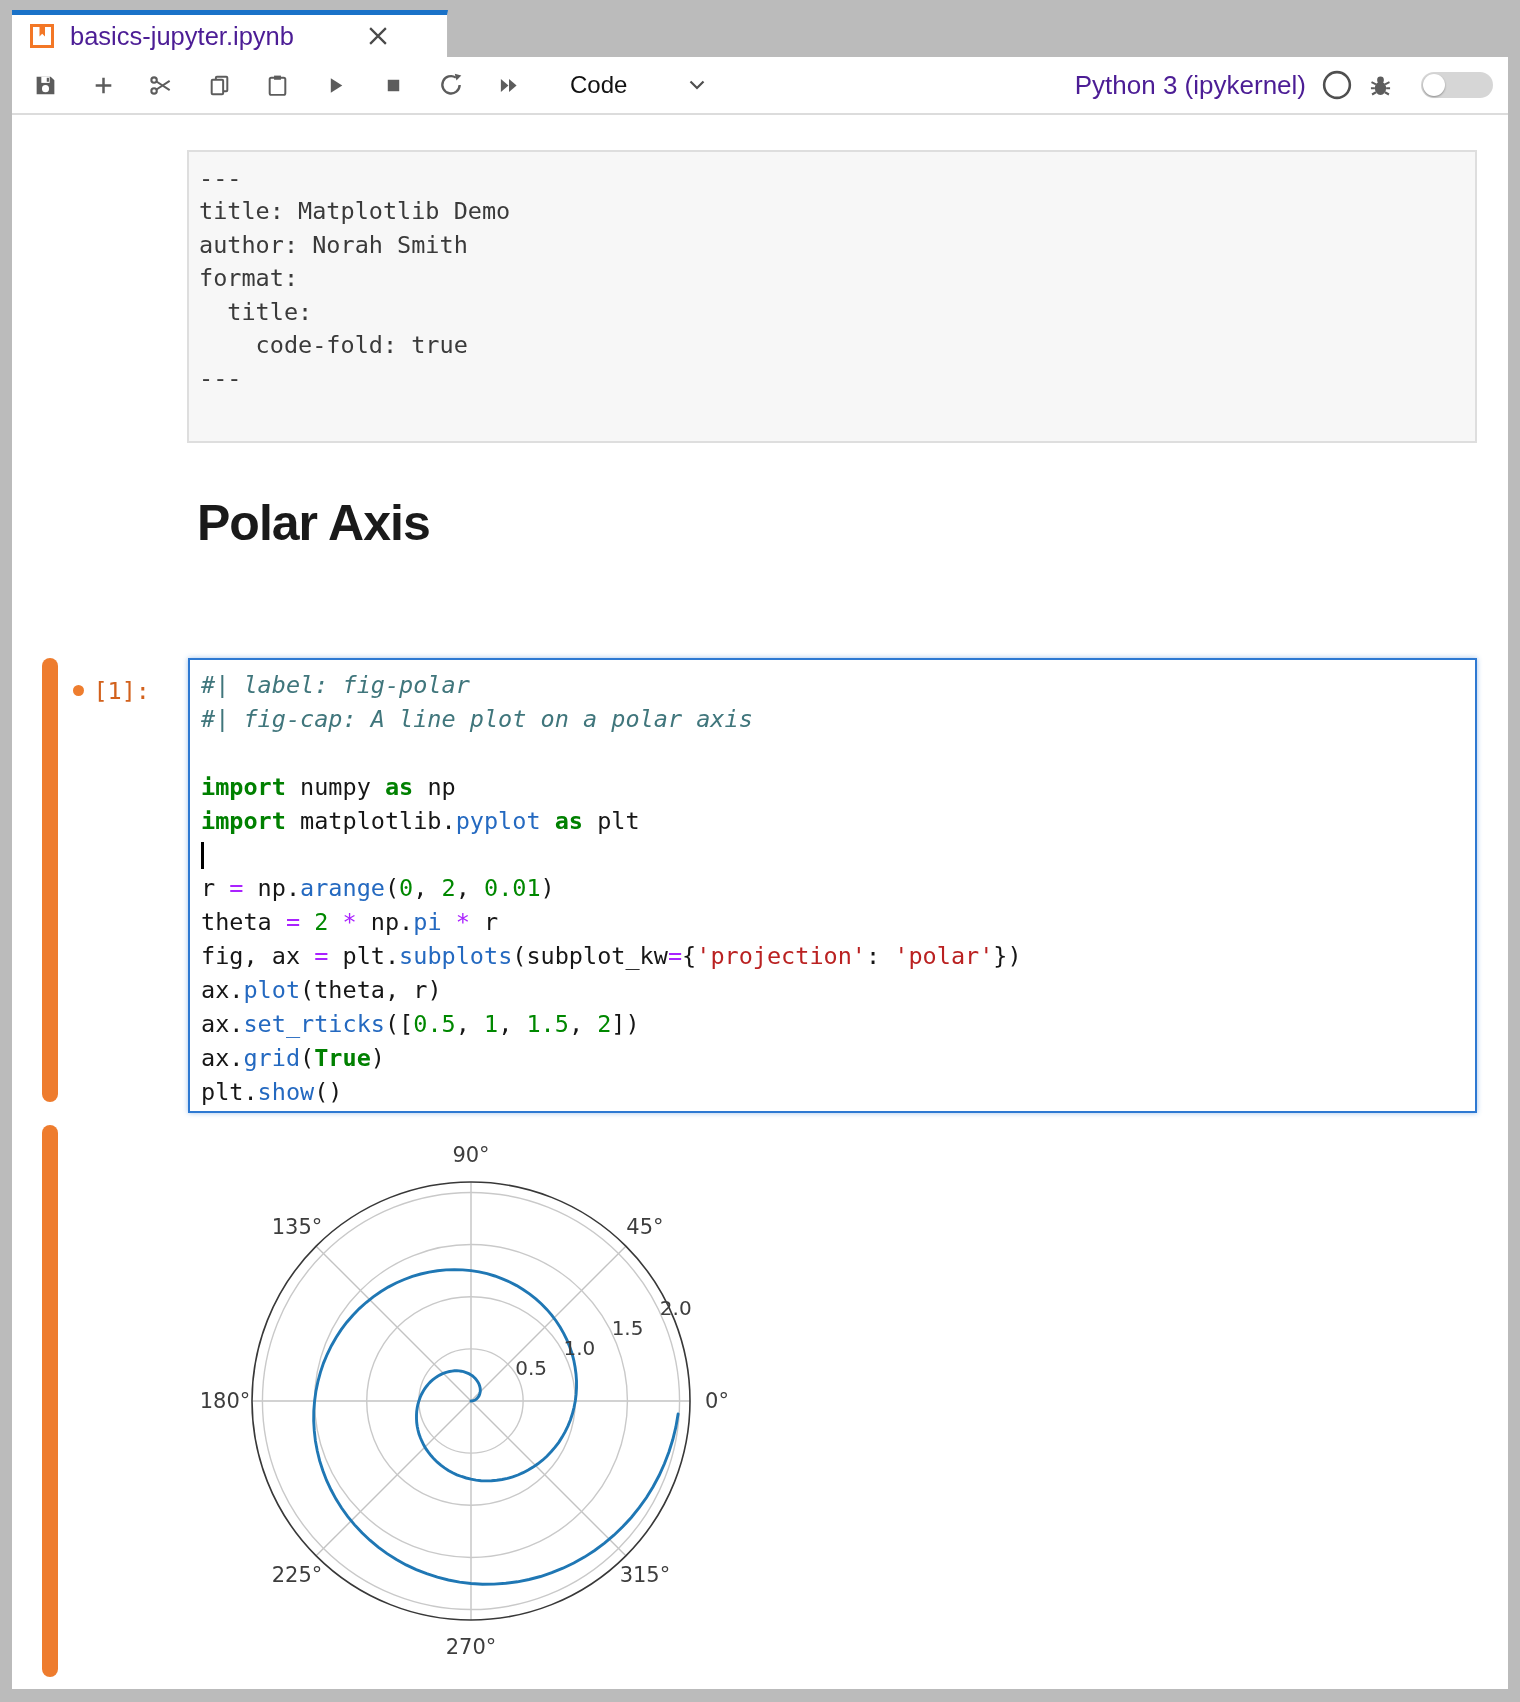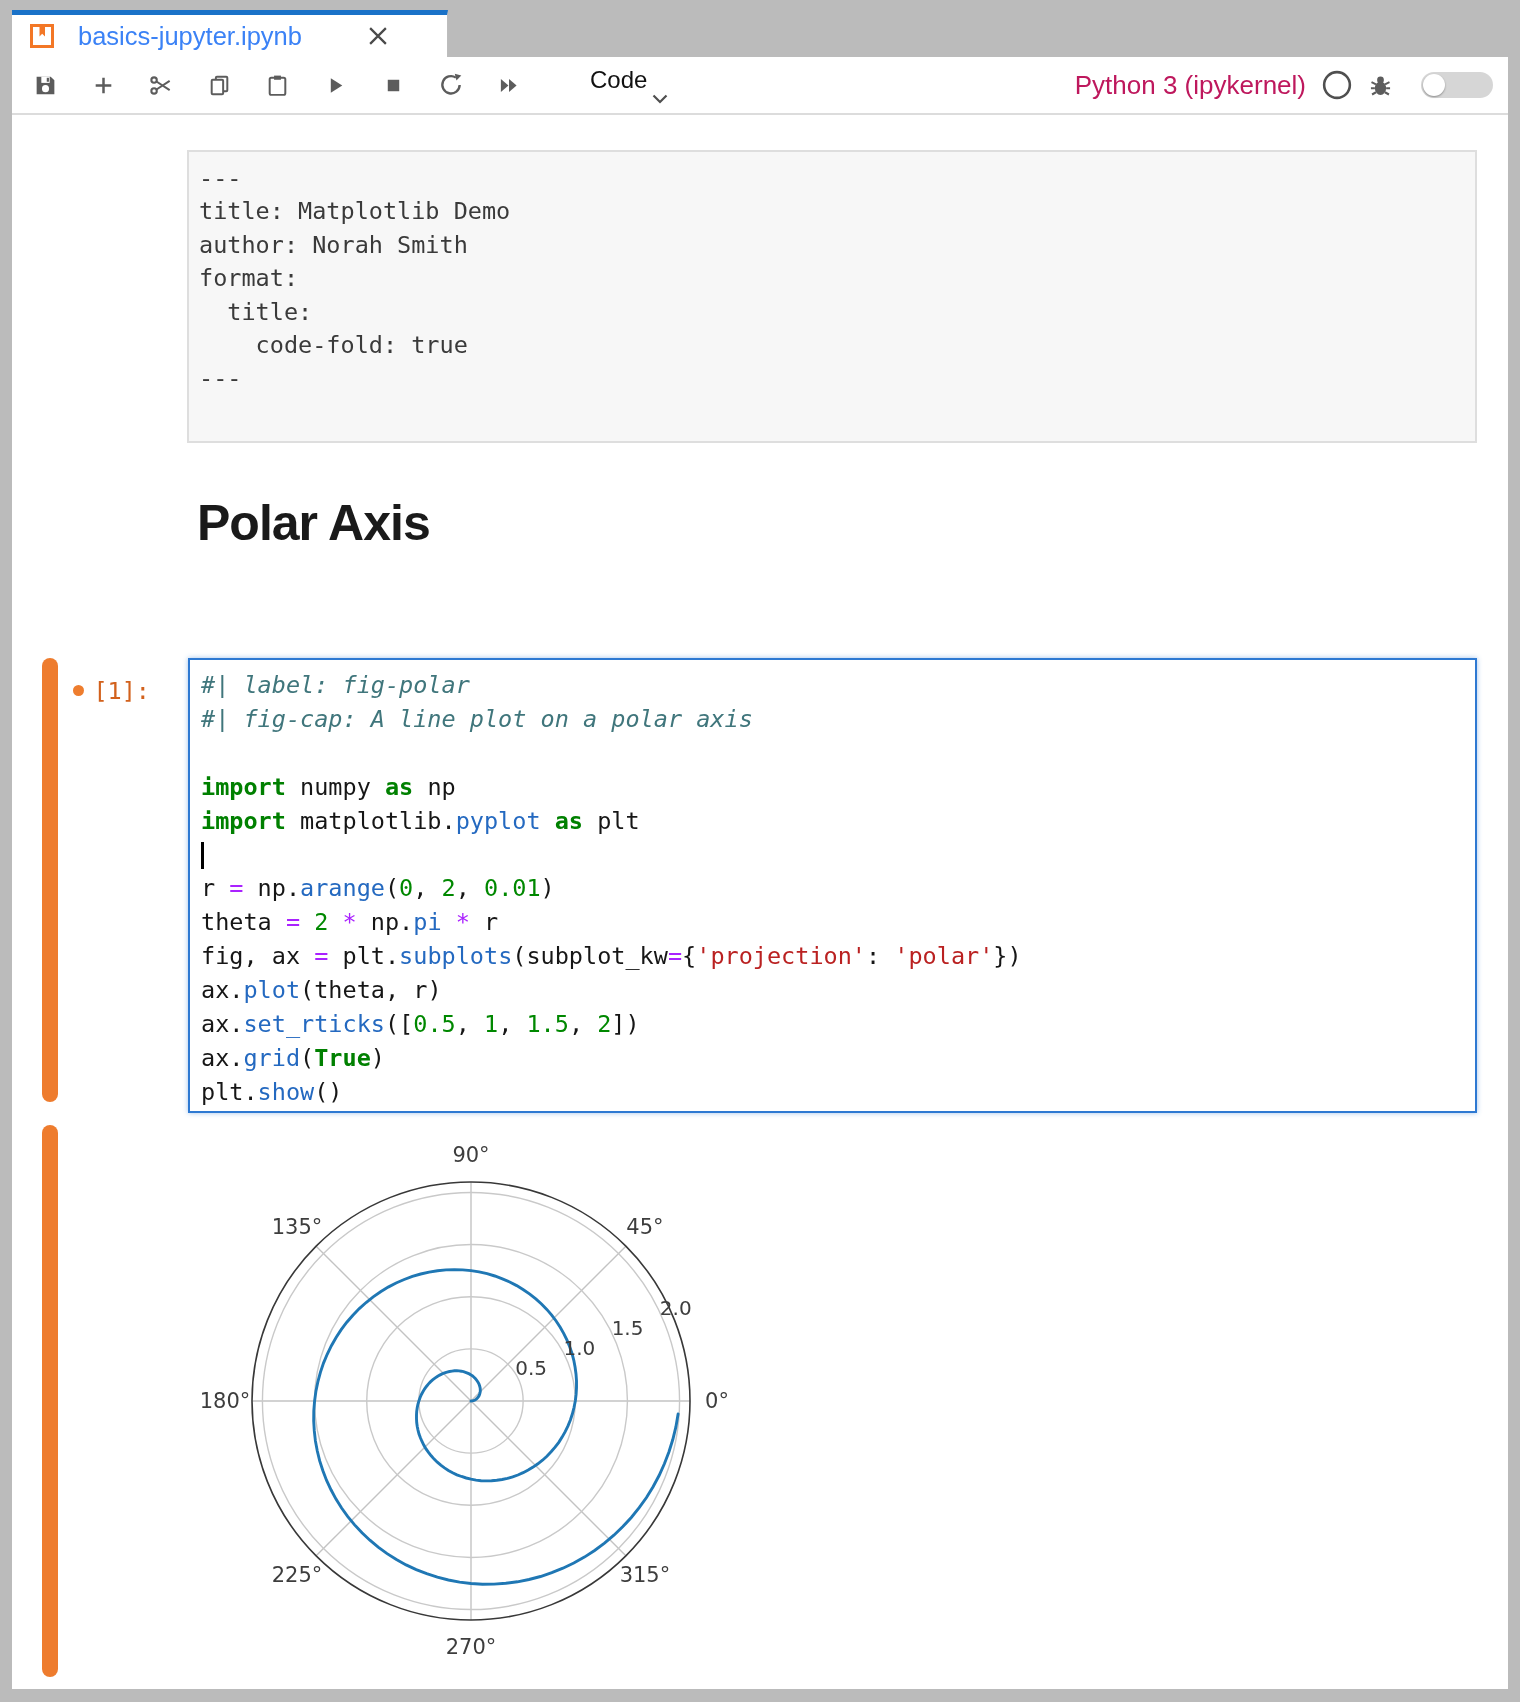--- a/index.html
+++ b/index.html
@@ -1,28 +1,28 @@
 <!DOCTYPE html>
 <html><head>
 <meta charset="utf-8">
 <style>
   html,body{margin:0;padding:0;width:1520px;height:1702px;background:#bbbbbb;font-family:"Liberation Sans",sans-serif;}
   .app{position:absolute;left:12px;top:10px;width:1496px;height:1679px;}
   
   .tab{position:absolute;left:0;top:0;width:436px;height:47px;background:#ffffff;border-top:5px solid #1a72c8;border-right:1px solid #bdbdbd;box-sizing:border-box;display:flex;align-items:center;padding:0 60px 0 18px;}
-  .tab-title{font-size:25.5px;color:#3b82f6;margin-left:24px;flex:1;white-space:nowrap;}
+  .tab-title{font-size:25.5px;color:#4c1d95;margin-left:16px;flex:1;white-space:nowrap;}
   .tab-close{margin-left:8px;display:flex;align-items:center;}
   
   .toolbar{position:absolute;left:0;right:0;top:47px;height:56px;background:#fff;border-bottom:2px solid #dcdcdc;display:flex;align-items:center;padding-left:20px;padding-right:15px;}
   .tb{width:26px;height:26px;margin-right:32px;display:flex;align-items:center;justify-content:center;background:none;border:none;padding:0;}
-  .celltype{display:flex;margin-left:36px;flex-direction:column;}
+  .celltype{display:flex;align-items:center;margin-left:16px;}
   .celltype-label{font-size:24px;color:#111;}
   .celltype .chev{margin-left:62px;display:flex;}
   .tb-right{margin-left:auto;display:flex;align-items:center;}
-  .kernel-name{font-size:26px;color:#be185d;margin-right:16px;}
+  .kernel-name{font-size:26px;color:#4c1d95;margin-right:16px;}
   .kicon{margin-right:15px;display:flex;align-items:center;}
   .toggle{width:72px;height:26px;border-radius:13px;background:#d6d6d6;position:relative;margin-left:12px;}
   .toggle::after{content:"";position:absolute;left:2px;top:2px;width:22px;height:22px;border-radius:50%;background:#fff;box-shadow:0 1px 2px rgba(0,0,0,.35);}
   
   .content{position:absolute;left:0;top:105px;width:100%;height:1574px;background:#fff;overflow:hidden;}
   .mono{font-family:"DejaVu Sans Mono",monospace;font-size:23.5px;line-height:33.4px;}
   .rawcell{position:absolute;left:175px;top:35px;width:1290px;height:293px;background:#f7f7f7;border:2px solid #dedede;box-sizing:border-box;padding:10px 0 0 10px;color:#3a3a3a;white-space:pre;overflow:hidden;}
   .md-heading{position:absolute;left:185px;top:379px;margin:0;font-size:50px;letter-spacing:-1px;font-weight:bold;color:#1a1a1a;}
   .md-para{position:absolute;left:185px;top:472px;margin:0;font-size:28.5px;letter-spacing:-0.3px;color:#1c1c1c;}
   .codecell{position:absolute;left:176px;top:543px;width:1289px;height:455px;box-sizing:border-box;background:#fff;border:2px solid #2e79d2;box-shadow:0 0 5px rgba(46,121,210,.45);padding:9px 8px 0 11px;white-space:pre;overflow:hidden;}

